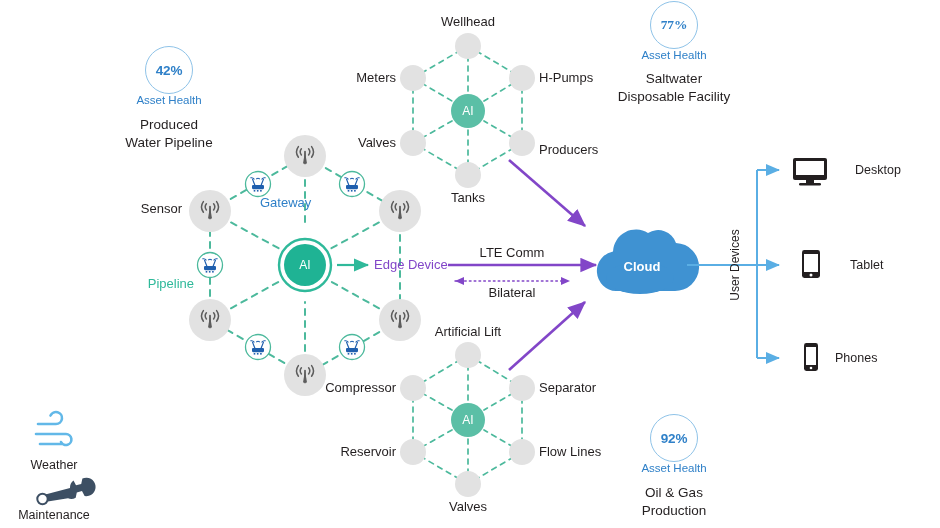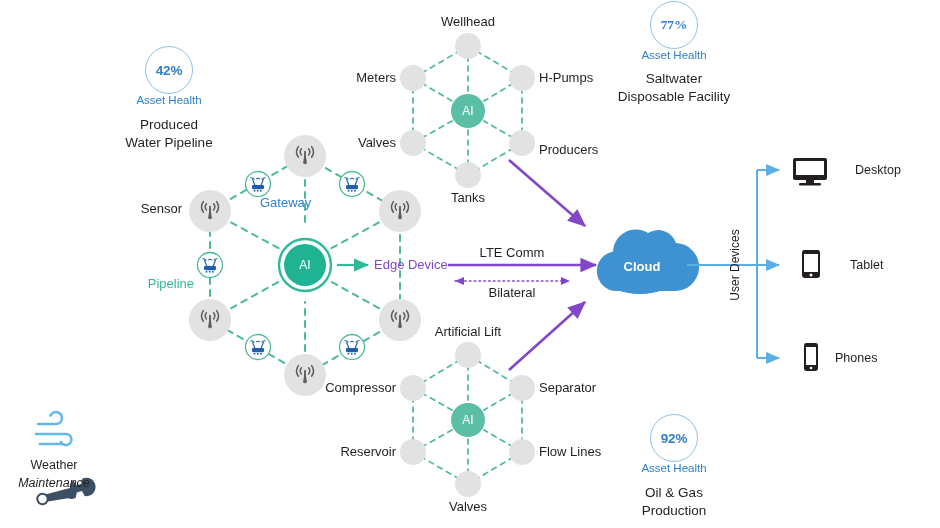--- a/index.html
+++ b/index.html
@@ -339,15 +339,15 @@
   <div class="lbl c" style="left:512px;top:253px;">LTE Comm</div>
   <div class="lbl c" style="left:512px;top:293px;">Bilateral</div>
   <div class="cloudtxt" style="left:642px;top:266px;">Cloud</div>
 
   <div class="vert" style="left:735px;top:265px;">User Devices</div>
   <div class="devlabel" style="left:835px;top:170px;margin-left:20px;">Desktop</div>
   <div class="devlabel" style="left:835px;top:265px;margin-left:15px;">Tablet</div>
   <div class="devlabel" style="left:835px;top:358px;">Phones</div>
 
   <div class="cornertxt" style="left:54px;top:446px;margin-top:12px;">Weather</div>
-  <div class="cornertxt" style="left:54px;top:476px;font-style:italic;">Maintenance</div>
+  <div class="cornertxt" style="left:54px;top:508px;">Maintenance</div>
 
 </div>
 
 </body></html>

